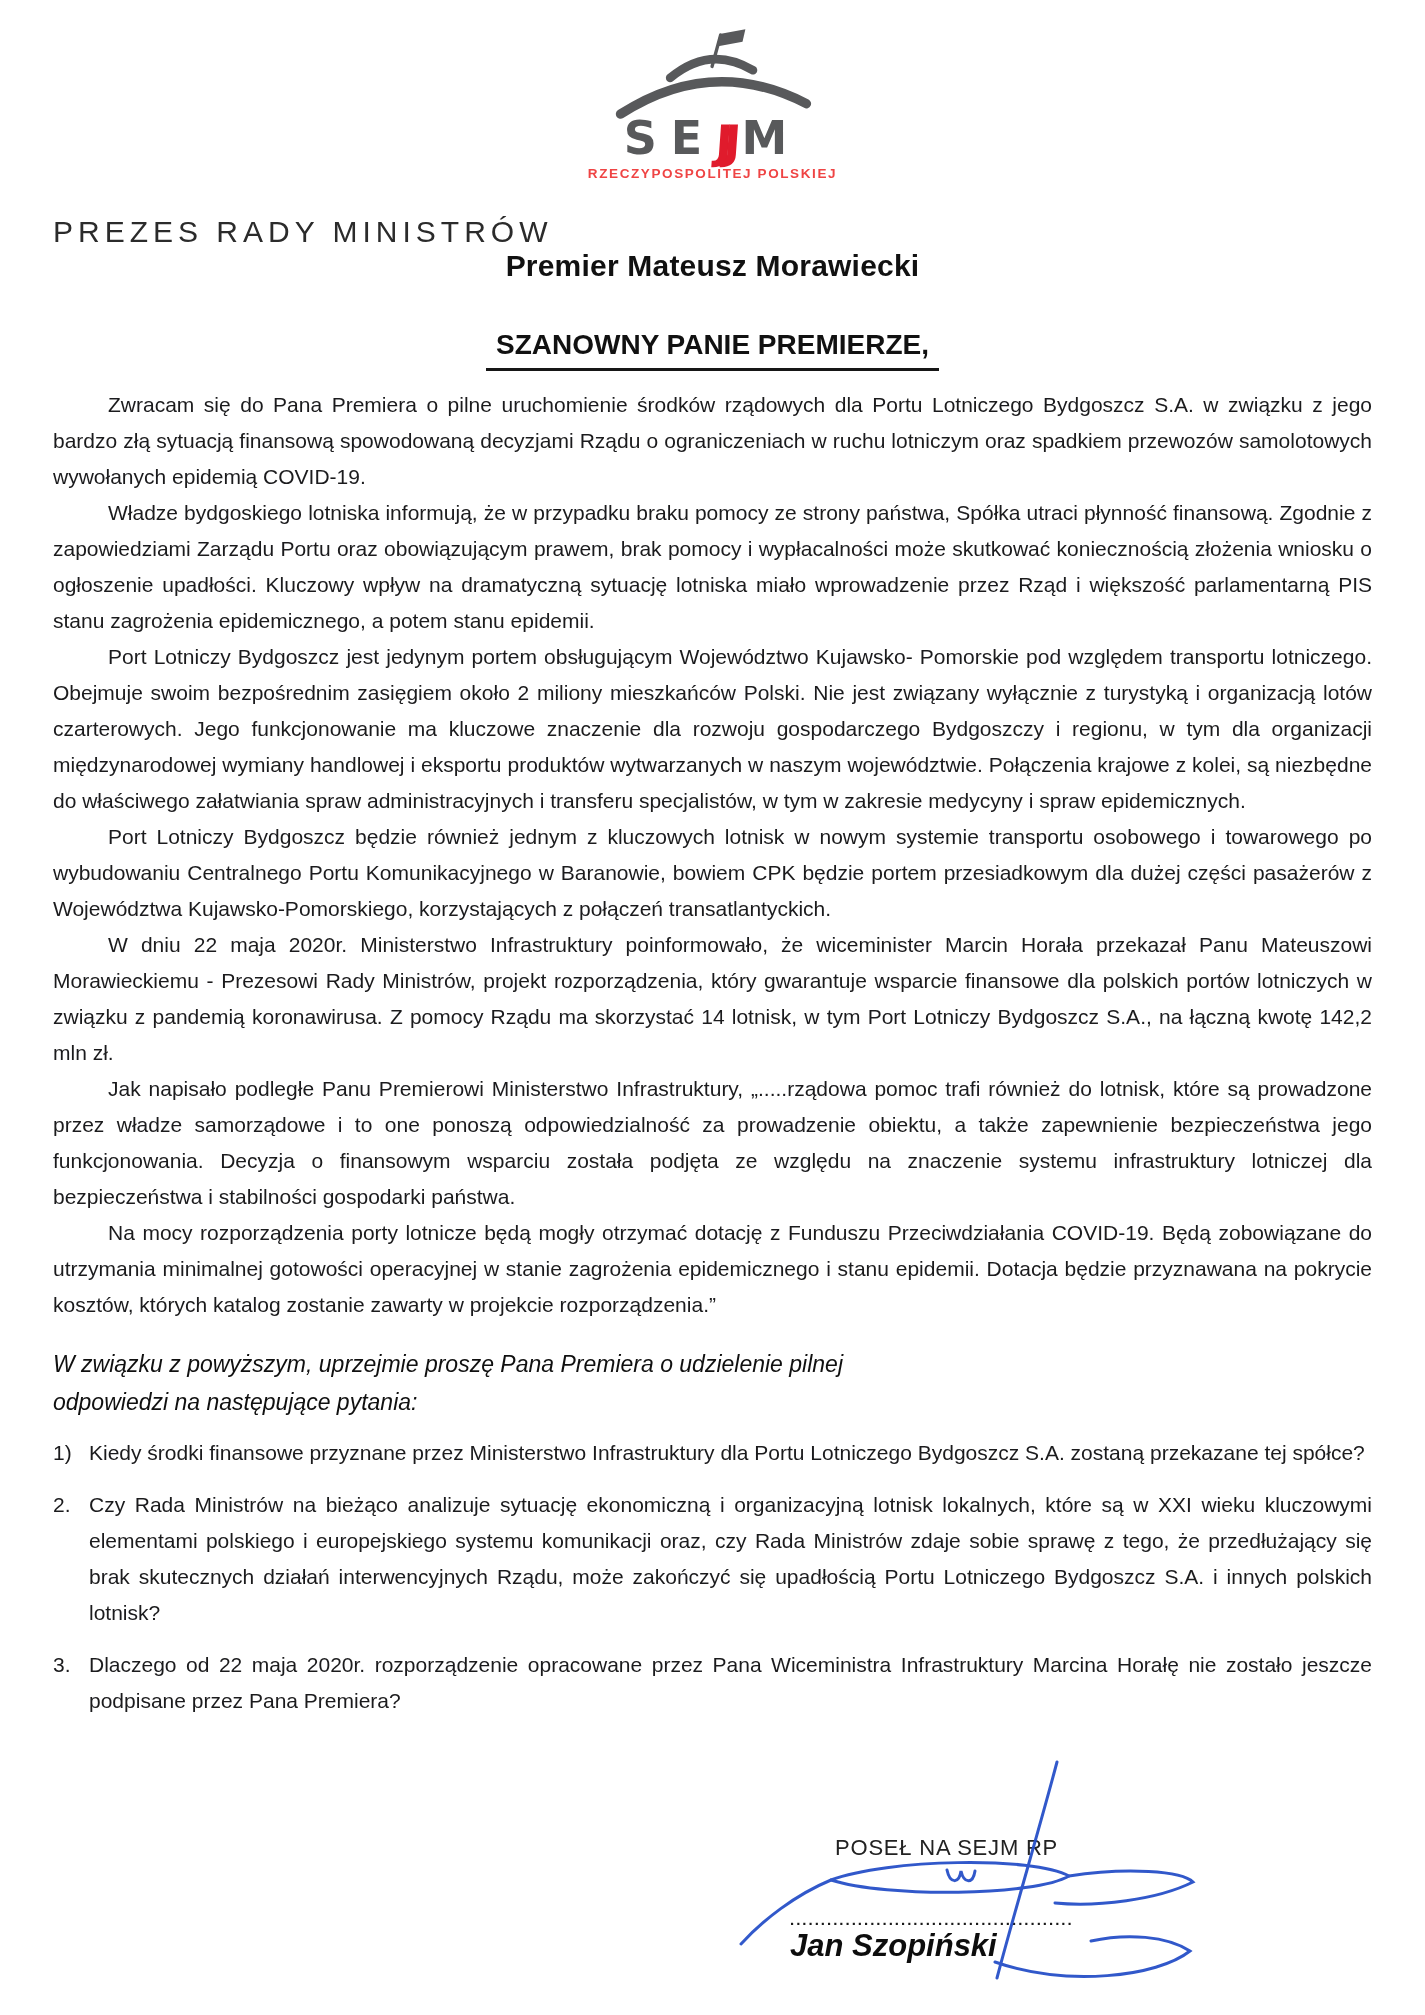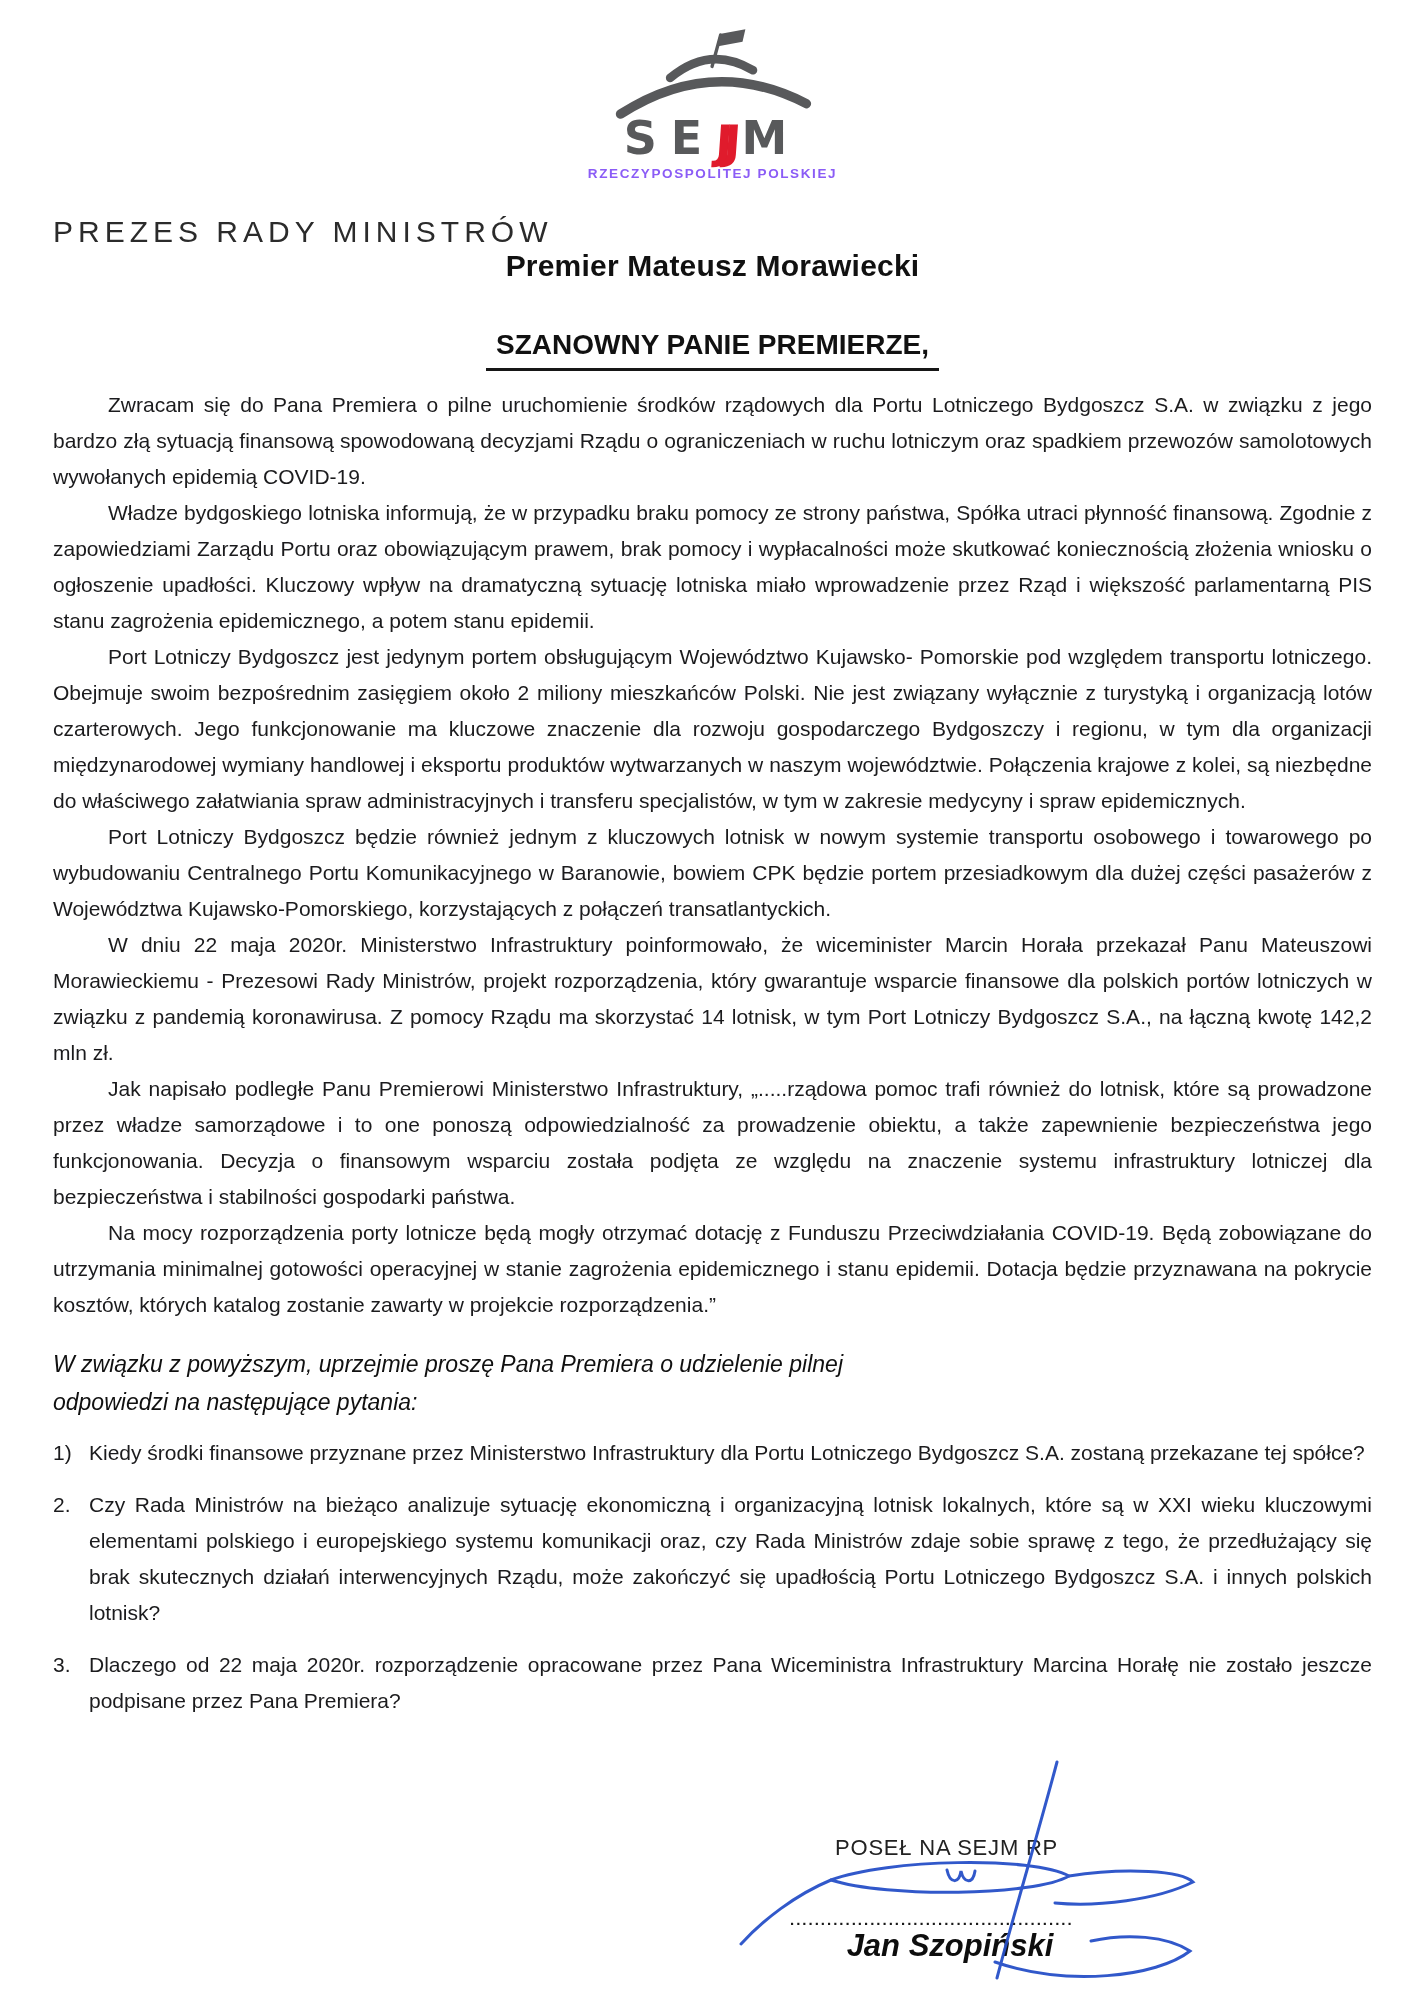--- a/index.html
+++ b/index.html
@@ -24,21 +24,21 @@
     font-size:46px; font-weight:600; letter-spacing:14px;
     color:#58595b; line-height:1.05;
   }
   .sejm-word .jj {
     color:#e01b2c; letter-spacing:-9px; margin-right:9px;
     display:inline-block; transform:skewX(-4deg) translateY(4px);
   }
   .logo-sub {
     margin-top:4px;
     font-size:13.5px; font-weight:bold; letter-spacing:1.6px;
-    color:#8b5cf6;
+    color:#ef4444;
   }
 
   
   .office {
     margin-top:34px; text-align:left;
     font-size:30px; font-weight:normal; letter-spacing:5px; color:#2b2b2b;
   }
   .addressee {
     text-align:center;
     font-size:30px; font-weight:bold; letter-spacing:0.2px; color:#111;
@@ -87,21 +87,21 @@
   .sig-role {
     padding-left:45px;
     font-size:22px; letter-spacing:0.8px; color:#222;
   }
   .sig-dots {
     margin-top:50px; width:100%;
     font-size:15px; font-weight:bold; letter-spacing:2px;
     white-space:nowrap; overflow:hidden; color:#1a1a1a;
   }
   .sig-name {
-    margin-top:0px; text-align:center;
+    margin-top:0px; 
     font-size:31px; font-weight:bold; font-style:italic; color:#0d0d0d;
   }
   .sig-scrawl {
     position:absolute; top:1760px; left:735px;
     width:470px; height:245px; pointer-events:none;
   }
 </style>
 </head>
 <body>
 

